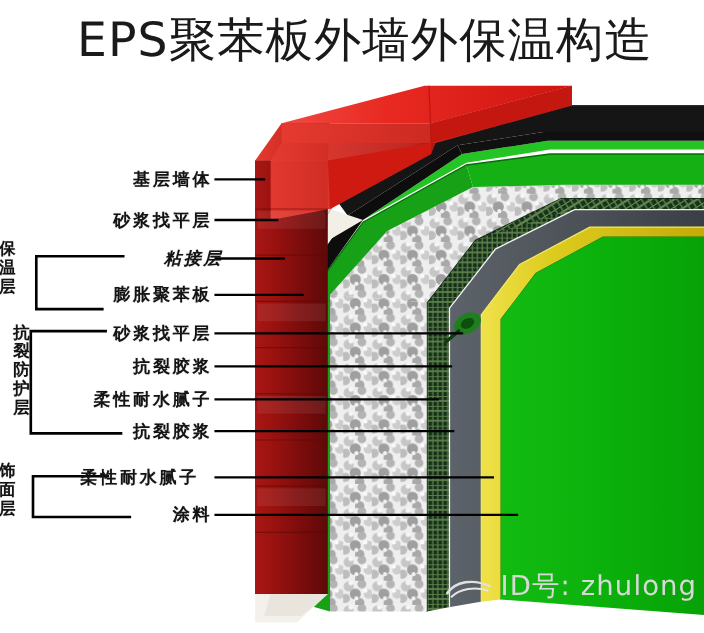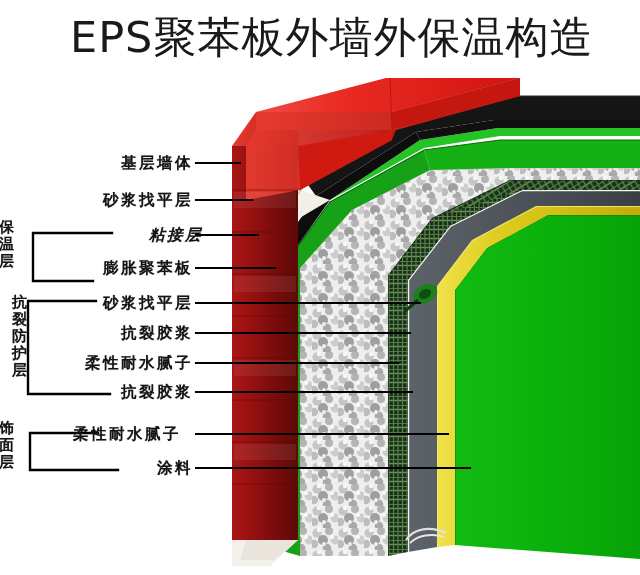--- a/index.html
+++ b/index.html
@@ -301,14 +301,15 @@
   <div>
     <div class="grp" style="left:-1px;top:219px;font-family:Liberation Serif, serif;">保温层</div>
     <div class="grp" style="left:-1px;top:294px;padding-left:13px;">抗裂防护层</div>
     <div class="grp" style="left:-1px;top:420px;text-align:center;">饰面层</div>
   </div>
 
   <svg id="wm-swoosh" viewBox="0 0 46 22">
     <path class="nofill" d="M2 16 C10 4, 26 2, 42 9" stroke="#e0e0e0" stroke-width="2.2"></path>
     <path class="nofill" d="M6 19 C14 11, 28 9, 40 13" stroke="#e6e6e6" stroke-width="1.8"></path>
   </svg>
+  <div id="watermark">ID号: zhulong</div>
 
 </div>
 
 </body></html>

